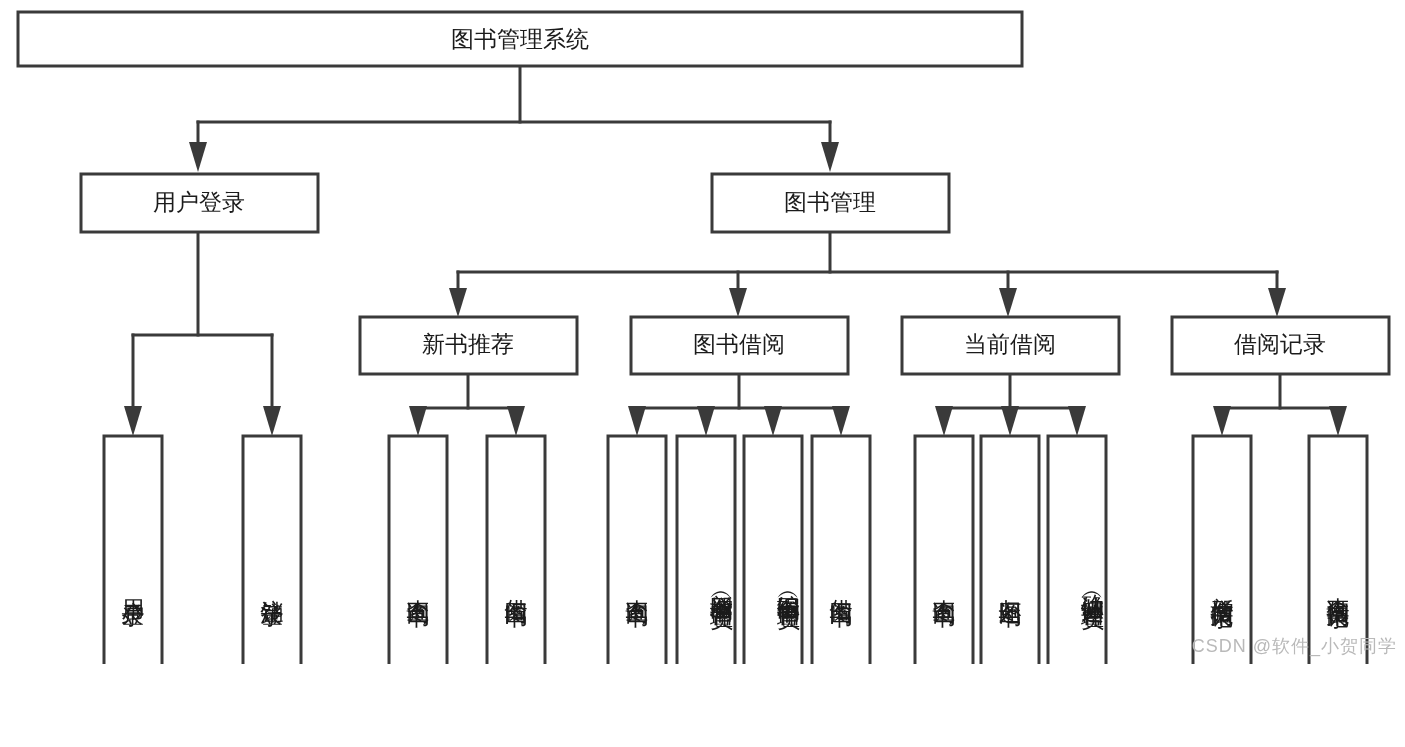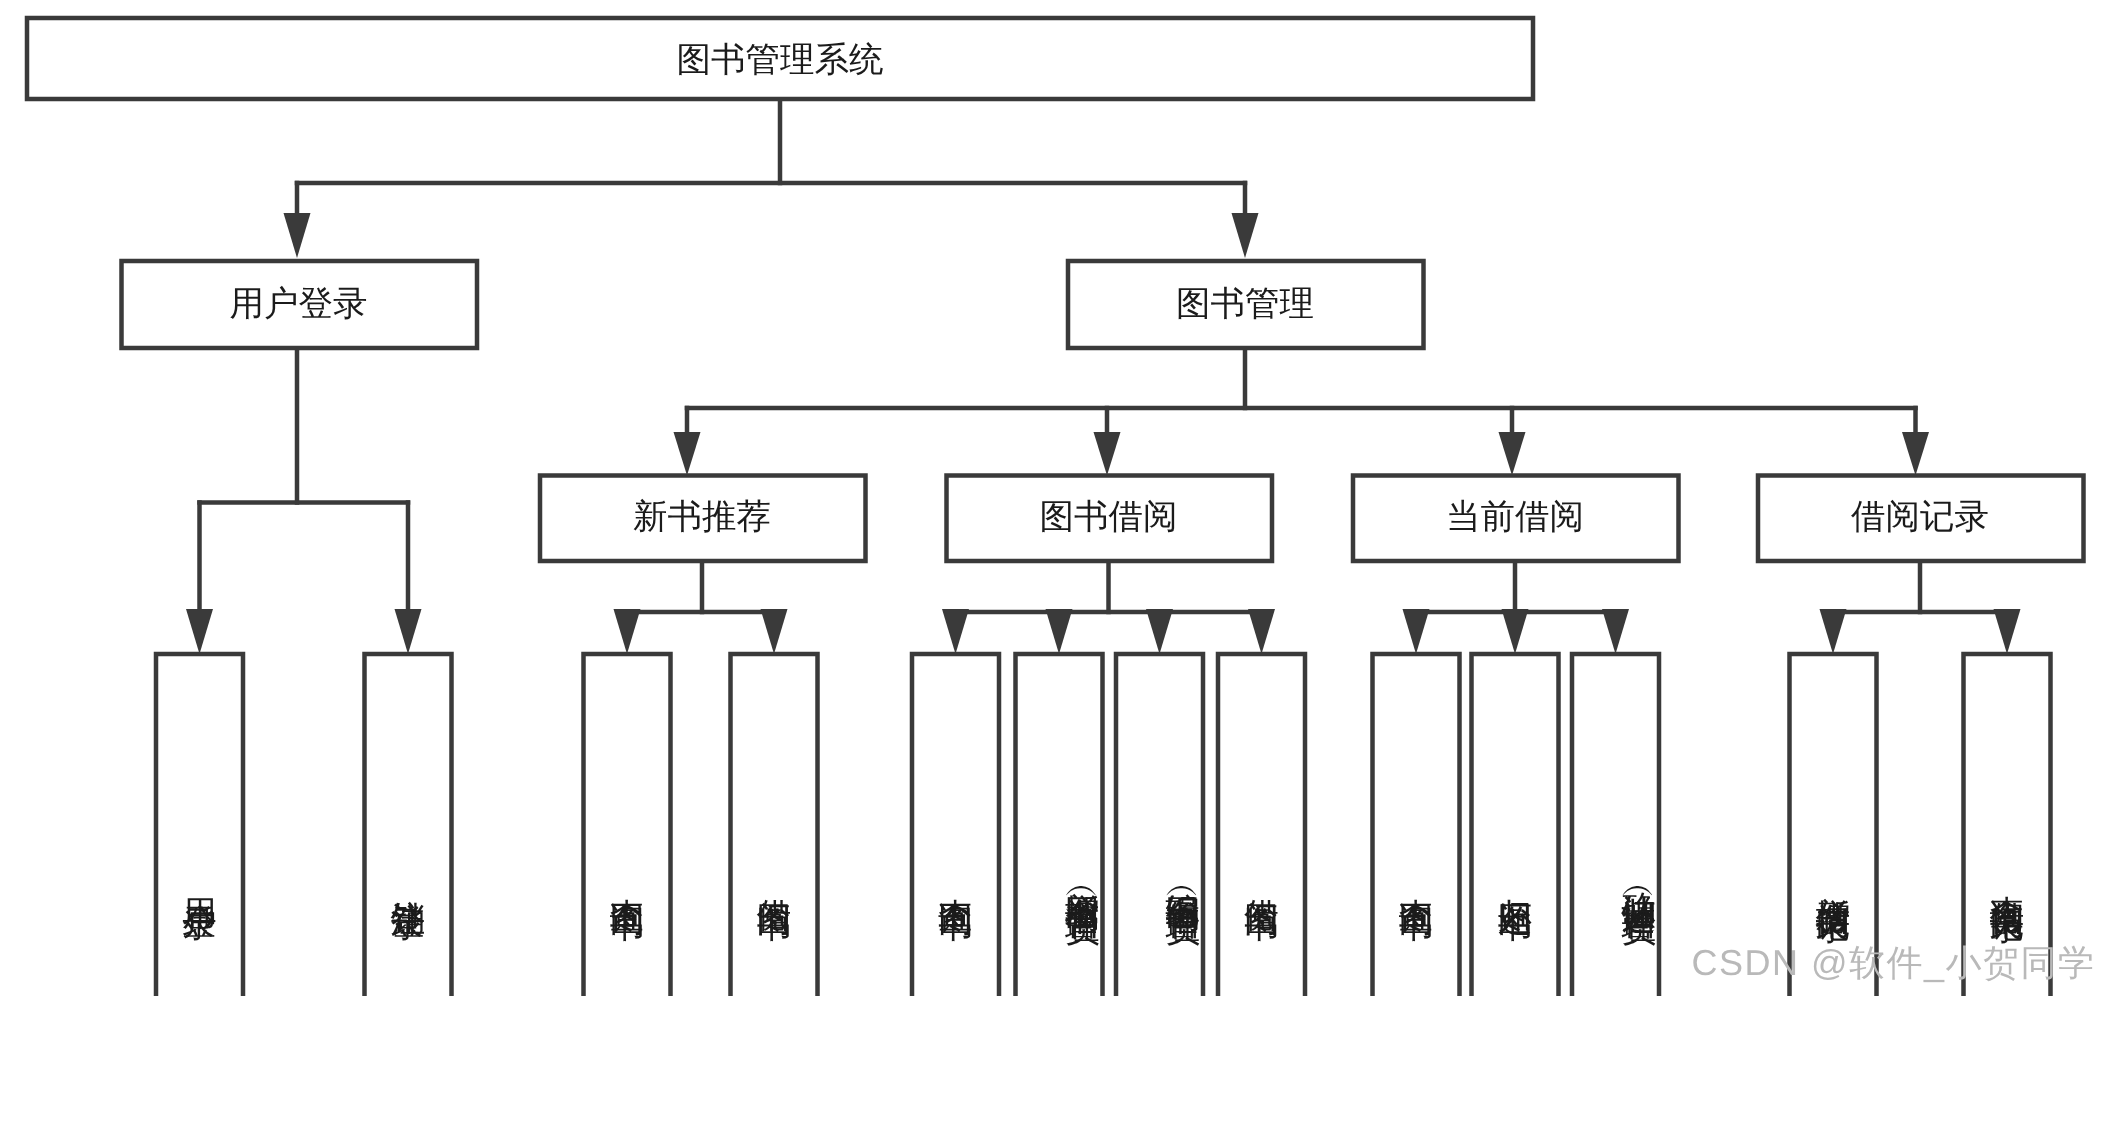--- a/index.html
+++ b/index.html
@@ -60,21 +60,21 @@
     align-items: center;
     justify-content: center;
     white-space: nowrap;
     pointer-events: none;
   }
   .watermark {
     position: absolute;
     right: 8px;
     bottom: 6px;
     font-family: "Liberation Sans", "DejaVu Sans", sans-serif;
-    font-size: 24px;
+    font-size: 18px;
     color: #b9b9b9;
     letter-spacing: 1px;
     user-select: none;
   }
 </style>
 </head>
 <body>
 
 <div id="diagram-root">
 

